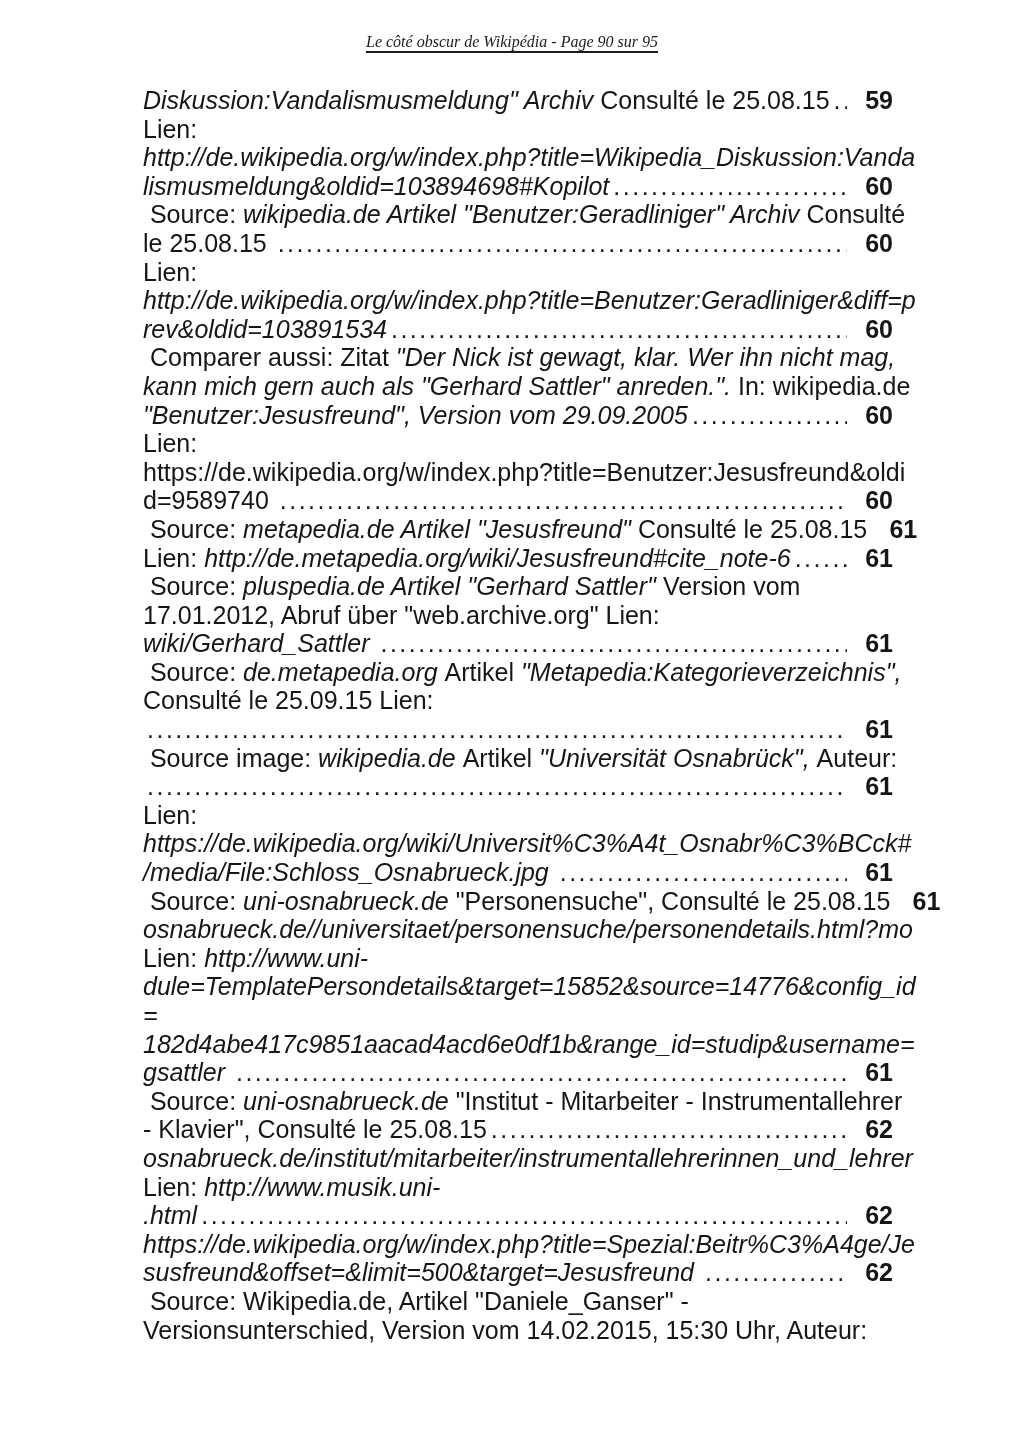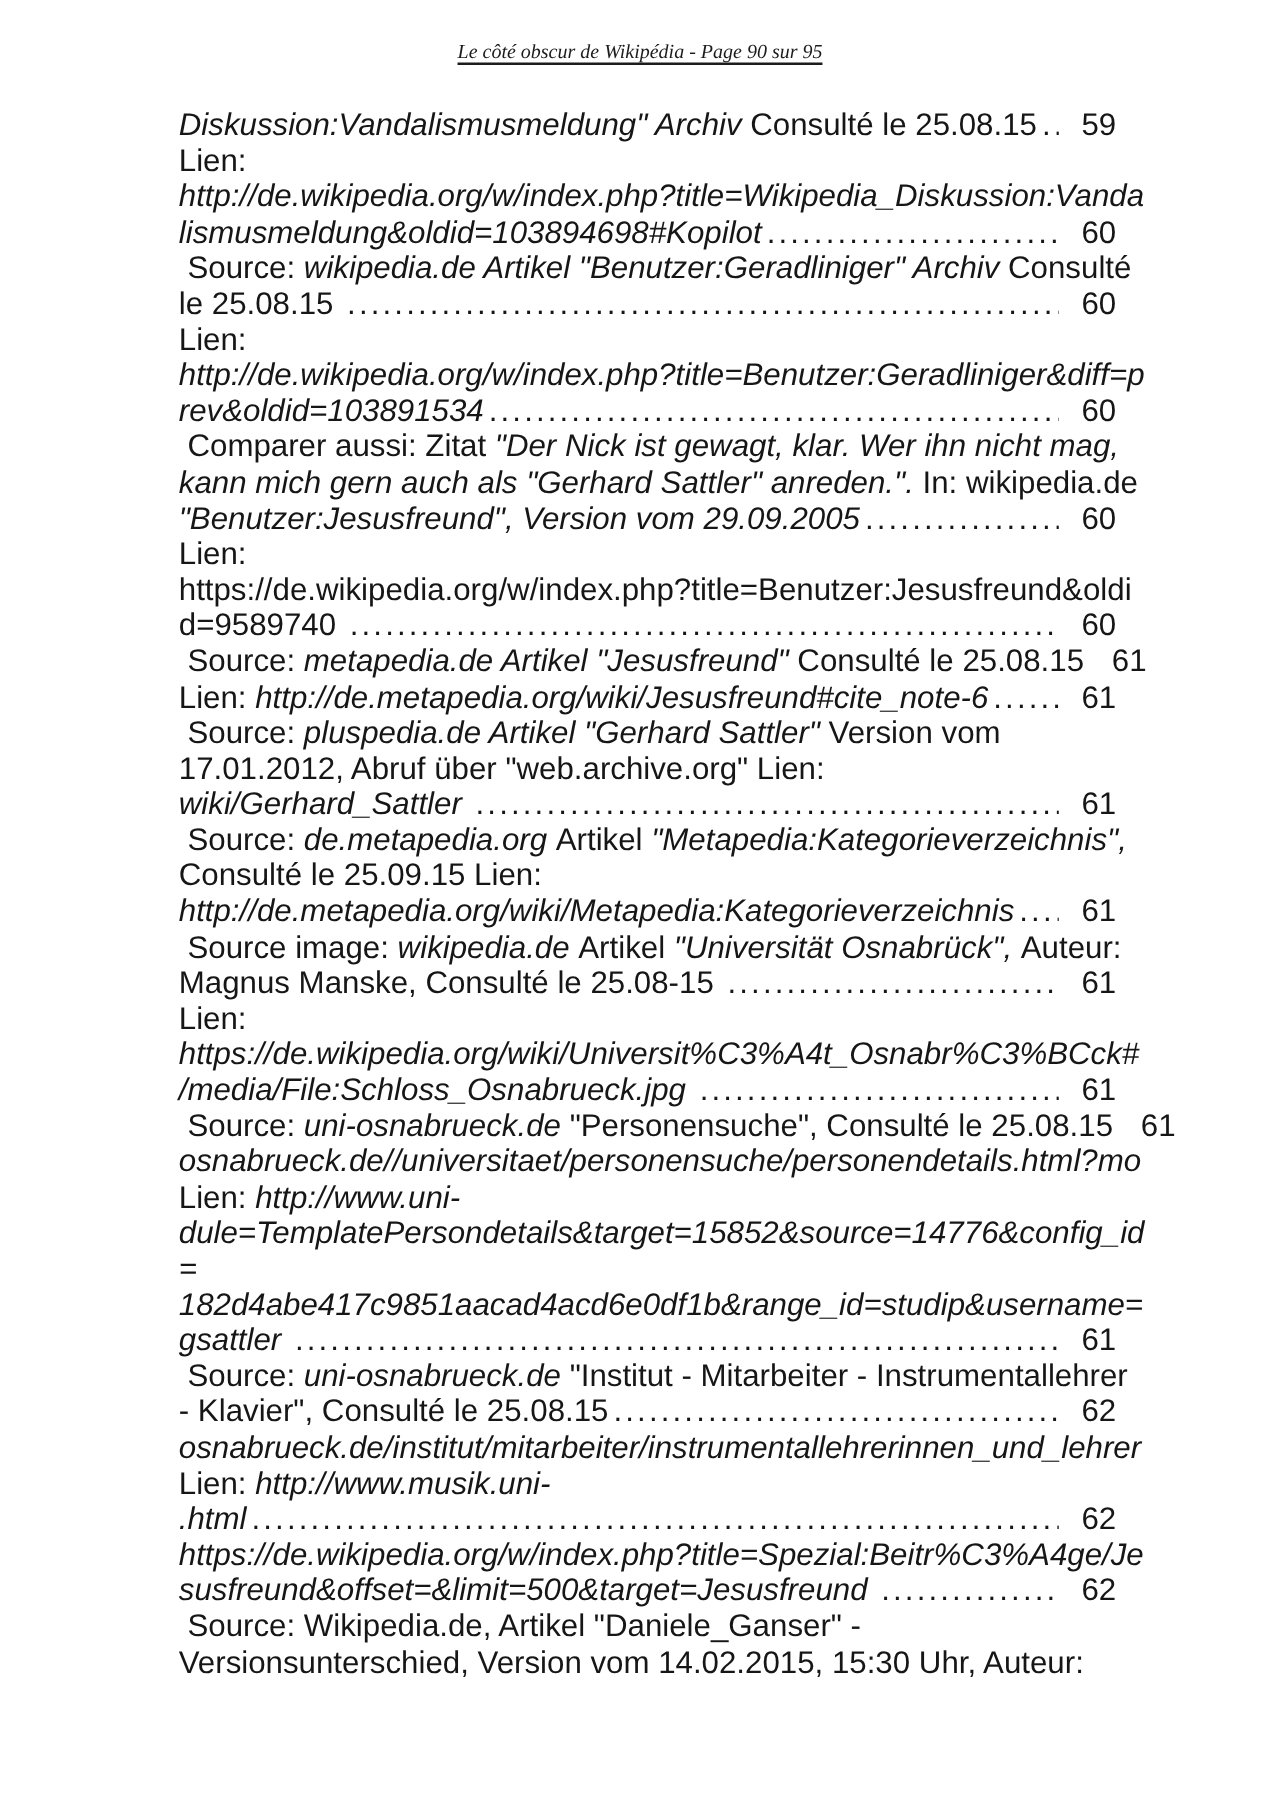--- a/index.html
+++ b/index.html
@@ -55,20 +55,21 @@
     overflow: hidden;
     white-space: nowrap;
     letter-spacing: 2.5px;
     margin-left: 4px;
   }
   .pnum {
     flex: 0 0 auto;
     min-width: 36px;
     text-align: right;
     padding-left: 10px;
+    font-weight: bold;
   }
 </style>
 </head>
 <body>
 
 <div class="page">
   <div class="running-header">
     <span>Le côté obscur de Wikipédia - Page 90 sur 95</span>
   </div>
   <div class="toc" id="toc-lines">
@@ -87,23 +88,23 @@
       <div class="line"><span class="txt"><span>Lien:</span></span></div>
       <div class="line"><span class="txt"><span>https://de.wikipedia.org/w/index.php?title=Benutzer:Jesusfreund&amp;oldi</span></span></div>
       <div class="line"><span class="txt"><span>d=9589740 </span></span><span class="leader">........................................................................................................................................................................................................</span><span class="pnum">60</span></div>
       <div class="line"><span class="txt"><span> Source: </span><span class="i">metapedia.de Artikel "Jesusfreund"</span><span> Consulté le 25.08.15</span></span><span class="leader"></span><span class="pnum">61</span></div>
       <div class="line"><span class="txt"><span>Lien: </span><span class="i">http://de.metapedia.org/wiki/Jesusfreund#cite_note-6</span></span><span class="leader">........................................................................................................................................................................................................</span><span class="pnum">61</span></div>
       <div class="line"><span class="txt"><span> Source: </span><span class="i">pluspedia.de Artikel "Gerhard Sattler" </span><span>Version vom</span></span></div>
       <div class="line"><span class="txt"><span>17.01.2012, Abruf über "web.archive.org" Lien:</span></span></div>
       <div class="line"><span class="txt"><span class="i">wiki/Gerhard_Sattler </span></span><span class="leader">........................................................................................................................................................................................................</span><span class="pnum">61</span></div>
       <div class="line"><span class="txt"><span> Source: </span><span class="i">de.metapedia.org </span><span>Artikel </span><span class="i">"Metapedia:Kategorieverzeichnis",</span></span></div>
       <div class="line"><span class="txt"><span>Consulté le 25.09.15 Lien:</span></span></div>
-      <div class="line"><span class="txt"><span class="i">http://de.metapedia.org/wiki/Metapedia:Kategorieverzeichnis</span></span><span class="leader">........................................................................................................................................................................................................</span><span class="pnum">61</span></div>
+      <div class="line"><span class="leader">........................................................................................................................................................................................................</span><span class="pnum">61</span></div>
       <div class="line"><span class="txt"><span> Source image: </span><span class="i">wikipedia.de </span><span>Artikel </span><span class="i">"Universität Osnabrück", </span><span>Auteur:</span></span></div>
-      <div class="line"><span class="txt"><span>Magnus Manske, Consulté le 25.08-15 </span></span><span class="leader">........................................................................................................................................................................................................</span><span class="pnum">61</span></div>
+      <div class="line"><span class="leader">........................................................................................................................................................................................................</span><span class="pnum">61</span></div>
       <div class="line"><span class="txt"><span>Lien:</span></span></div>
       <div class="line"><span class="txt"><span class="i">https://de.wikipedia.org/wiki/Universit%C3%A4t_Osnabr%C3%BCck#</span></span></div>
       <div class="line"><span class="txt"><span class="i">/media/File:Schloss_Osnabrueck.jpg </span></span><span class="leader">........................................................................................................................................................................................................</span><span class="pnum">61</span></div>
       <div class="line"><span class="txt"><span> Source: </span><span class="i">uni-osnabrueck.de </span><span>"Personensuche", Consulté le 25.08.15</span></span><span class="leader"></span><span class="pnum">61</span></div>
       <div class="line"><span class="txt"><span class="i">osnabrueck.de//universitaet/personensuche/personendetails.html?mo</span></span></div>
       <div class="line"><span class="txt"><span>Lien: </span><span class="i">http://www.uni-</span></span></div>
       <div class="line"><span class="txt"><span class="i">dule=TemplatePersondetails&amp;target=15852&amp;source=14776&amp;config_id</span></span></div>
       <div class="line"><span class="txt"><span class="i">=</span></span></div>
       <div class="line"><span class="txt"><span class="i">182d4abe417c9851aacad4acd6e0df1b&amp;range_id=studip&amp;username=</span></span></div>
       <div class="line"><span class="txt"><span class="i">gsattler </span></span><span class="leader">........................................................................................................................................................................................................</span><span class="pnum">61</span></div>

